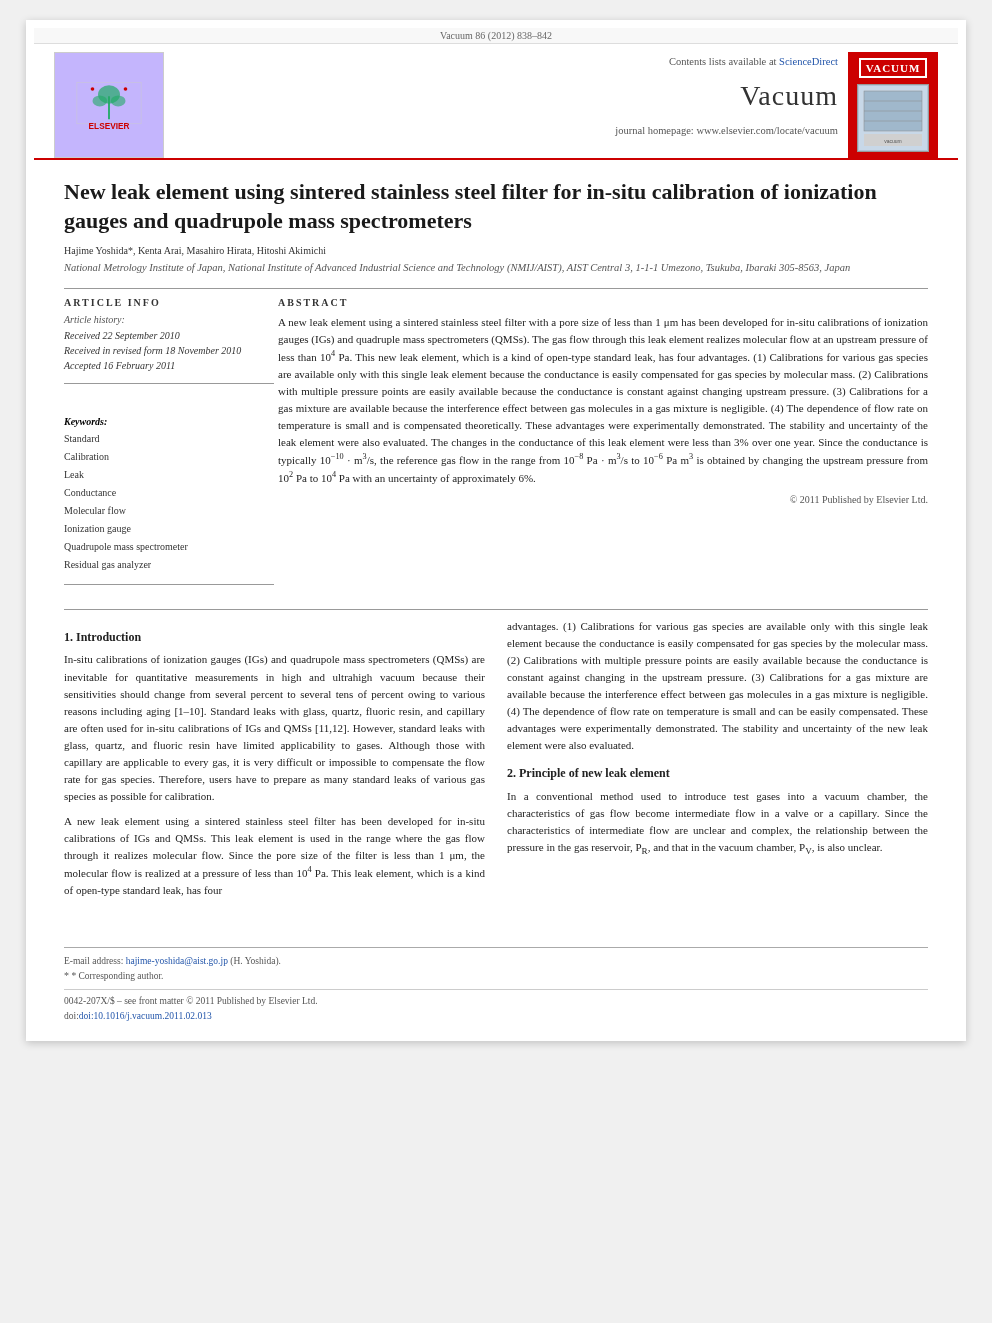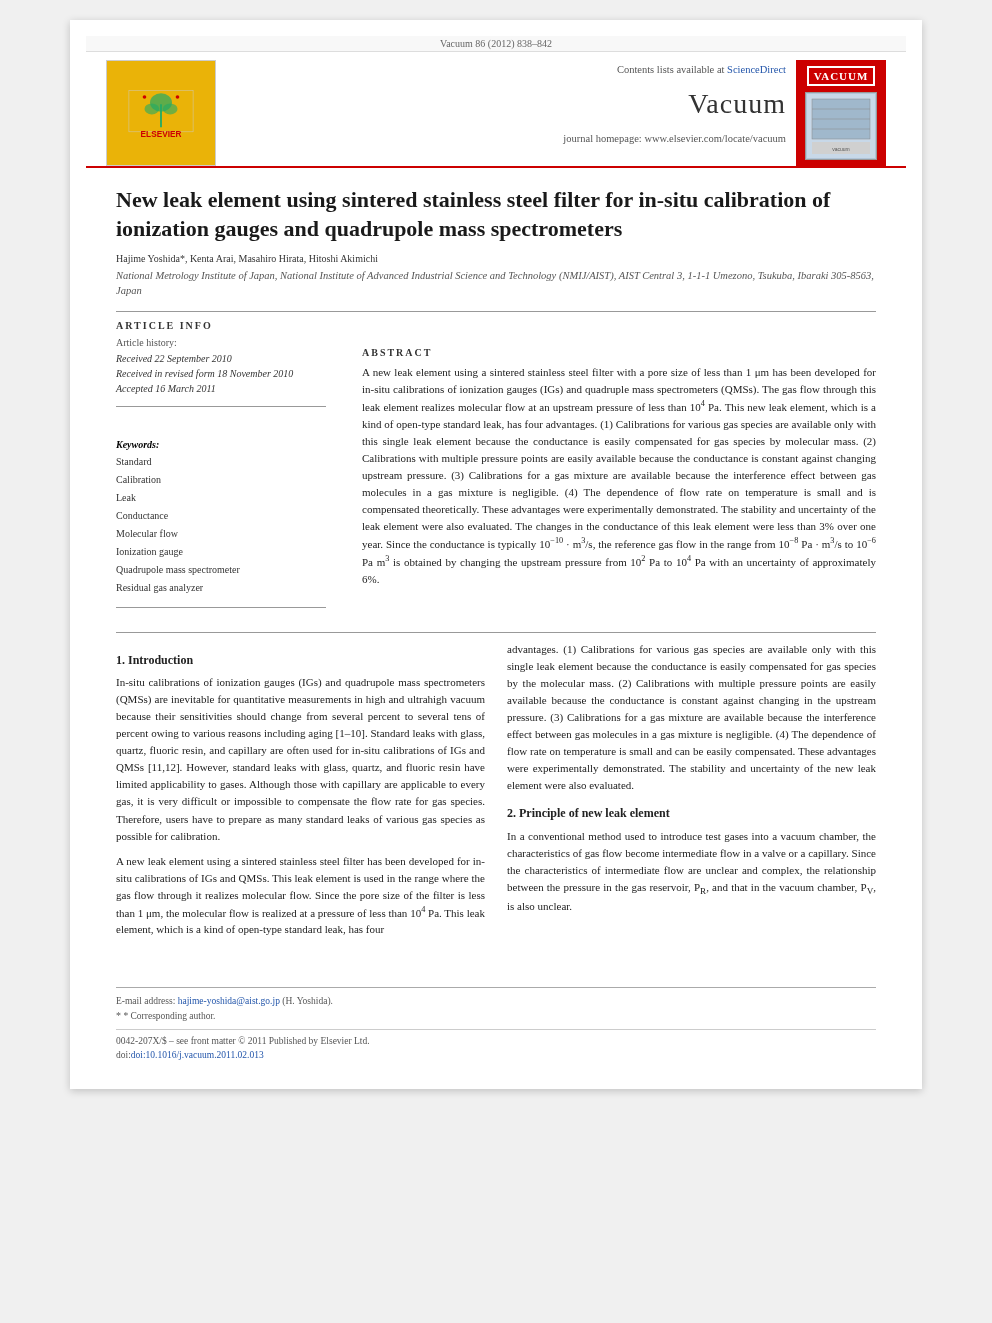--- a/index.html
+++ b/index.html
@@ -4,41 +4,41 @@
   <style>
     * { margin: 0; padding: 0; box-sizing: border-box; }
     body {
       background: #f0f0f0;
       font-family: 'Times New Roman', Times, serif;
       display: flex;
       justify-content: center;
       padding: 20px 0;
     }
     .page {
-      width: 852px;
+      width: 940px;
       background: #fff;
-      padding: 16px;
+      padding: 8px;
       box-shadow: 0 2px 8px rgba(0,0,0,0.2);
     }
     
     .journal-header {
       border-bottom: 2px solid #c00;
       padding: 8px 20px 0 20px;
       display: flex;
       align-items: stretch;
       gap: 0;
     }
     .header-logo-left {
       width: 110px;
       min-width: 110px;
       border: 1px solid #ccc;
       display: flex;
       align-items: center;
       justify-content: center;
-      background: #eab308;
+      background: #c4b5fd;
       padding: 6px;
       flex-direction: column;
     }
     .elsevier-logo {
       width: 80px;
       height: 55px;
     }
     .header-center {
       flex: 1;
       display: flex;
@@ -115,23 +115,22 @@
       line-height: 1.4;
     }
     .article-divider {
       border: none;
       border-top: 1px solid #999;
       margin: 8px 0;
     }
     
     .two-col {
       display: flex;
-      gap: 36px;
+      gap: 4px;
       margin-bottom: 16px;
-      align-items: center;
     }
     .col-left {
       width: 210px;
       min-width: 210px;
     }
     .col-right {
       flex: 1;
     }
     .section-label {
       font-size: 10px;
@@ -139,20 +138,21 @@
       letter-spacing: 2px;
       color: #333;
       margin-bottom: 6px;
       text-transform: uppercase;
     }
     .info-block {
       margin-bottom: 10px;
     }
     .info-title {
       font-size: 10px;
+      font-style: italic;
       color: #555;
       margin-bottom: 3px;
     }
     .info-item {
       font-size: 10px;
       color: #333;
       line-height: 1.5;
       font-style: italic;
     }
     .keywords-block {
@@ -297,21 +297,21 @@
 
     <div class="two-col">
 
       <div class="col-left">
         <div class="section-label">ARTICLE INFO</div>
 
         <div class="info-block">
           <div class="info-title">Article history:</div>
           <div class="info-item">Received 22 September 2010</div>
           <div class="info-item">Received in revised form 18 November 2010</div>
-          <div class="info-item">Accepted 16 March 2011</div>
+          <div class="info-item">Accepted 16 February 2011</div>
         </div>
 
         <hr class="article-divider">
 
         <div class="keywords-block">
           <div class="keywords-title">Keywords:</div>
           <div class="keyword-item">Standard</div>
           <div class="keyword-item">Calibration</div>
           <div class="keyword-item">Leak</div>
           <div class="keyword-item">Conductance</div>
@@ -322,20 +322,21 @@
         </div>
 
         <hr class="article-divider" style="margin-top:10px;">
       </div>
 
       <div class="col-right">
         <div class="section-label">ABSTRACT</div>
         <div class="abstract-text">
           A new leak element using a sintered stainless steel filter with a pore size of less than 1 μm has been developed for in-situ calibrations of ionization gauges (IGs) and quadruple mass spectrometers (QMSs). The gas flow through this leak element realizes molecular flow at an upstream pressure of less than 10<sup>4</sup> Pa. This new leak element, which is a kind of open-type standard leak, has four advantages. (1) Calibrations for various gas species are available only with this single leak element because the conductance is easily compensated for gas species by molecular mass. (2) Calibrations with multiple pressure points are easily available because the conductance is constant against changing upstream pressure. (3) Calibrations for a gas mixture are available because the interference effect between gas molecules in a gas mixture is negligible. (4) The dependence of flow rate on temperature is small and is compensated theoretically. These advantages were experimentally demonstrated. The stability and uncertainty of the leak element were also evaluated. The changes in the conductance of this leak element were less than 3% over one year. Since the conductance is typically 10<sup>−10</sup> · m<sup>3</sup>/s, the reference gas flow in the range from 10<sup>−8</sup> Pa · m<sup>3</sup>/s to 10<sup>−6</sup> Pa m<sup>3</sup> is obtained by changing the upstream pressure from 10<sup>2</sup> Pa to 10<sup>4</sup> Pa with an uncertainty of approximately 6%.
         </div>
+        <div class="copyright-line">© 2011 Published by Elsevier Ltd.</div>
       </div>
 
     </div>
 
     <hr class="article-divider">
 
     <div class="body-two-col">
 
       <div class="body-col">
 

